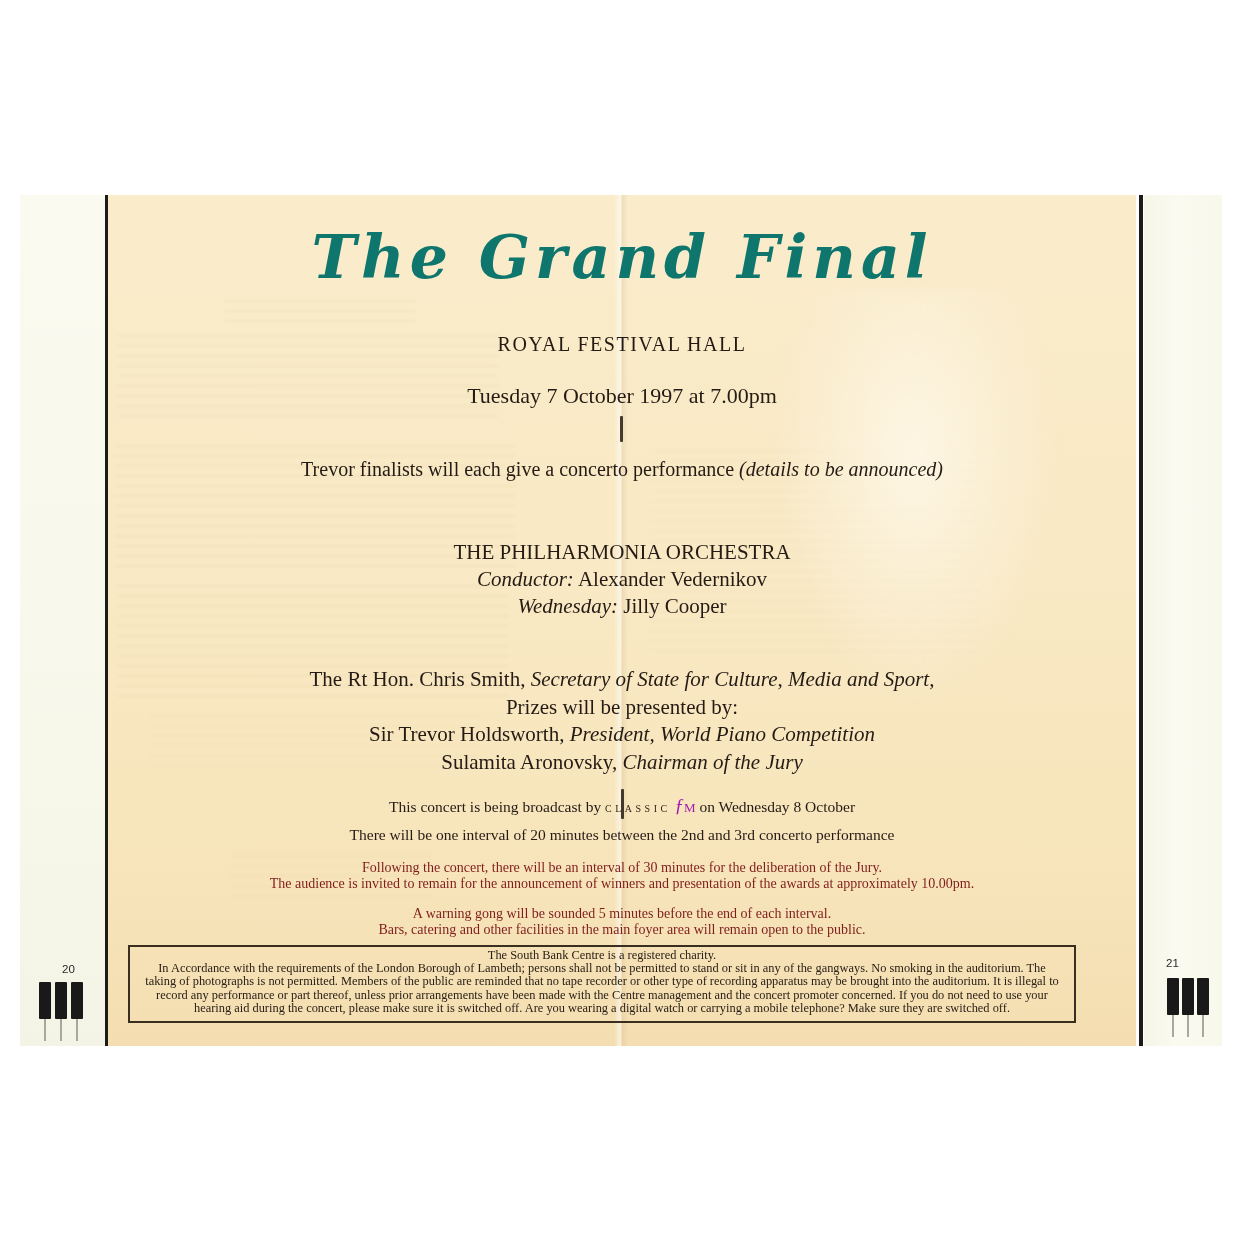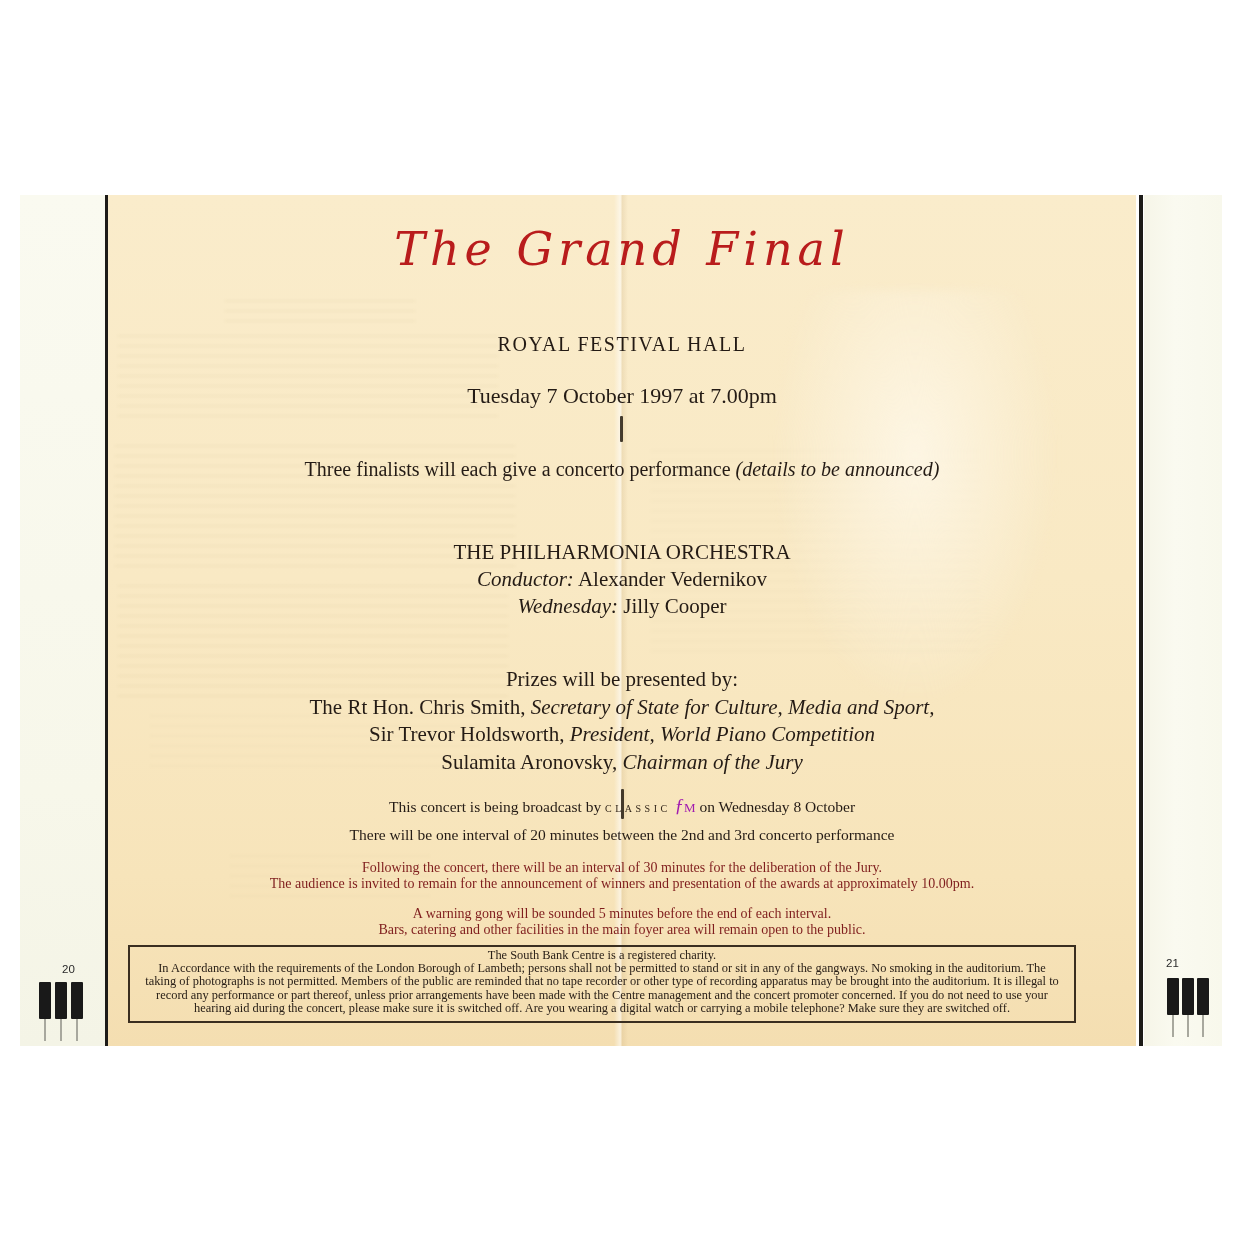--- a/index.html
+++ b/index.html
@@ -38,21 +38,21 @@
   .bleed-photo{
     position:absolute;left:775px;top:290px;width:280px;height:410px;
     background:radial-gradient(ellipse at 50% 40%,rgba(253,246,229,0.95) 0%,rgba(253,246,229,0) 72%);
     filter:blur(5px);pointer-events:none;
   }
 
   
   .cline{position:absolute;left:108px;width:1028px;text-align:center;}
   .title{
     font-family:"DejaVu Serif", serif;font-style:italic;
-    font-size:46px;letter-spacing:5px;color:#b91c1c;font-weight:400;
+    font-size:60px;letter-spacing:5px;color:#0f766e;font-weight:700;
   }
   .venue{font-size:20px;letter-spacing:1.5px;color:#231a14;}
   .datetime{font-size:22px;color:#241b15;}
   .finalists{font-size:20px;color:#241b15;}
   .orchline{font-size:21px;color:#241b15;}
   .prizes{font-size:21px;line-height:27.5px;color:#241b15;}
   .it{font-style:italic;}
   .smline{font-size:15.5px;color:#241b15;}
   .xsline{font-size:14px;line-height:16px;color:#7f1d1d;}
 
@@ -99,29 +99,29 @@
 <div class="fold"></div>
 
 <div class="cline title" style="top:222px;">The Grand Final</div>
 
 <div class="cline venue" style="top:333px;">ROYAL FESTIVAL HALL</div>
 
 <div class="cline datetime" style="top:383px;">Tuesday 7 October 1997 at 7.00pm</div>
 
 <div class="ink-mark" style="left:620px;top:416px;height:26px;"></div>
 
-<div class="cline finalists" style="top:458px;"><span>Three finalists will each give a concerto performance </span><span class="it">(details to be announced)</span></div>
+<div class="cline finalists" style="top:458px;"><span>Trevor finalists will each give a concerto performance </span><span class="it">(details to be announced)</span></div>
 
 <div class="cline orchline" style="top:540px;">THE PHILHARMONIA ORCHESTRA</div>
 <div class="cline orchline" style="top:567px;"><span class="it">Conductor:</span><span> Alexander Vedernikov</span></div>
 <div class="cline orchline" style="top:594px;"><span class="it">Wednesday:</span><span> Jilly Cooper</span></div>
 
 <div class="cline prizes" style="top:666px;">
+  <div><span>The Rt Hon. Chris Smith, </span><span class="it">Secretary of State for Culture, Media and Sport,</span></div>
   <div>Prizes will be presented by:</div>
-  <div><span>The Rt Hon. Chris Smith, </span><span class="it">Secretary of State for Culture, Media and Sport,</span></div>
   <div><span>Sir Trevor Holdsworth, </span><span class="it">President, World Piano Competition</span></div>
   <div><span>Sulamita Aronovsky, </span><span class="it">Chairman of the Jury</span></div>
 </div>
 
 <div class="cline smline" style="top:795px;"><span>This concert is being broadcast by </span><span class="logo-classic">CLASSIC</span> <span class="logo-fm"><span>ƒ</span><span class="m">M</span></span><span> on Wednesday 8 October</span></div>
 
 <div class="ink-mark" style="left:621px;top:789px;height:30px;"></div>
 
 <div class="cline smline" style="top:826px;">There will be one interval of 20 minutes between the 2nd and 3rd concerto performance</div>
 

